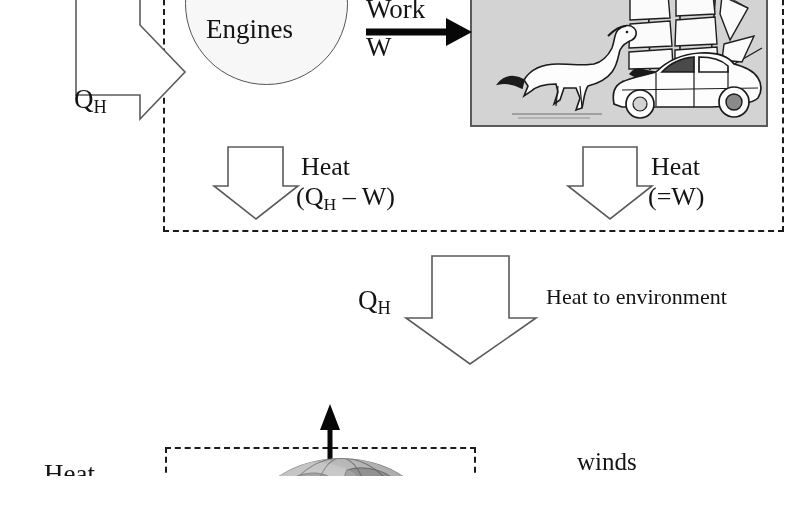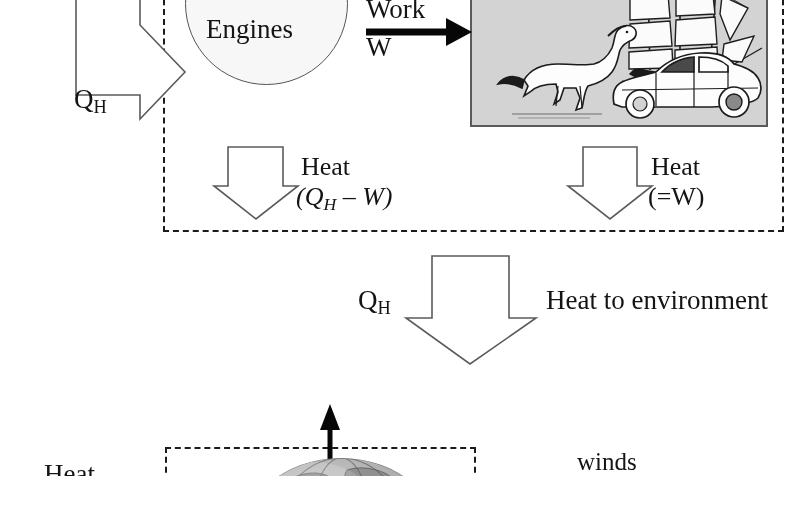--- a/index.html
+++ b/index.html
@@ -48,37 +48,36 @@
     left: 74px; top: 84px;
     font-size: 27px;
   }
   #heat-qhw-line1 {
     left: 301px; top: 152px;
     font-size: 26px;
   }
   #heat-qhw-line2 {
     left: 296px; top: 182px;
     font-size: 26px;
-    font-style: italic;
   }
   #heat-w-line1 {
     left: 651px; top: 152px;
     font-size: 26px;
   }
   #heat-w-line2 {
     left: 648px; top: 182px;
     font-size: 26px;
   }
   #qh-mid-label {
     left: 358px; top: 285px;
     font-size: 27px;
   }
   #heat-env-label {
     left: 546px; top: 285px;
-    font-size: 27px;
+    font-size: 22px;
   }
   #heat-bottom-label {
     left: 44px; top: 459px;
     font-size: 27px;
   }
   #winds-label {
     left: 577px; top: 448px;
     font-size: 25px;
   }
   #ocean-label {

